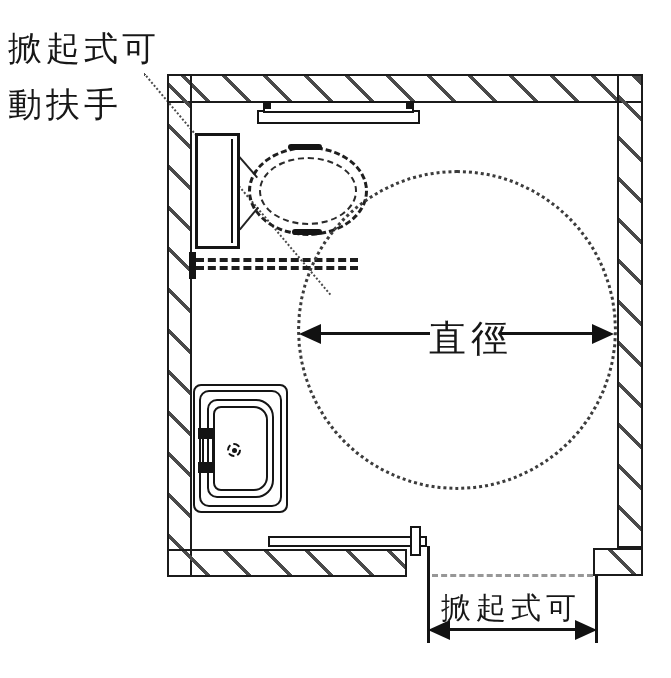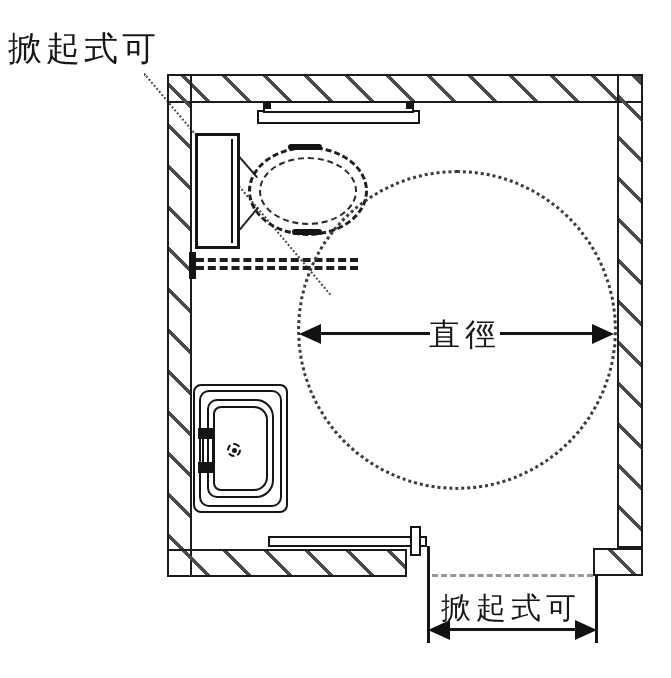--- a/index.html
+++ b/index.html
@@ -17,34 +17,35 @@
   .vline{position:absolute;width:3px;background:#141414;}
   .rotline{position:absolute;transform-origin:0 0;border-top:2.5px solid #222;}
   .dotline{position:absolute;transform-origin:0 0;border-top:2.5px dotted #4a4a4a;}
   
   .ah{position:absolute;width:0;height:0;border-top:10px solid transparent;border-bottom:10px solid transparent;}
   .ah.left{border-right:22px solid #111;}
   .ah.right{border-left:22px solid #111;}
   
   .cjk{position:absolute;color:#171717;white-space:nowrap;}
   .lbl-note{left:8px;top:20px;font-size:34px;letter-spacing:4px;line-height:56px;}
-  .lbl-dia{left:429px;top:314px;font-size:31px;letter-spacing:5px;}
+  .lbl-dia{left:429px;top:314px;font-size:37px;letter-spacing:5px;}
   .lbl-ent{left:441px;top:588px;font-size:30px;letter-spacing:5px;}
   
   .whitebox{position:absolute;box-sizing:border-box;background:#fff;border:2.5px solid #151515;}
   .ellipse{position:absolute;box-sizing:border-box;border-radius:50%;}
   .blackbit{position:absolute;background:#141414;}
 </style>
 </head>
 <body>
 
 <div id="stage">
 
   <div class="cjk lbl-note">
     <div>掀起式可</div>
+    <div>動扶手</div>
   </div>
 
   <div class="dotline" style="left:145px;top:73px;width:289px;transform:rotate(49.9deg);"></div>
 
   <div class="wall" style="left:167px;top:74px;width:476px;height:29px;"></div>
   <div class="wall" style="left:617px;top:74px;width:26px;height:474px;"></div>
   <div class="wall" style="left:593px;top:548px;width:50px;height:28px;"></div>
   <div class="wall" style="left:167px;top:74px;width:25px;height:503px;"></div>
   <div class="wall" style="left:167px;top:549px;width:240px;height:28px;"></div>
 

